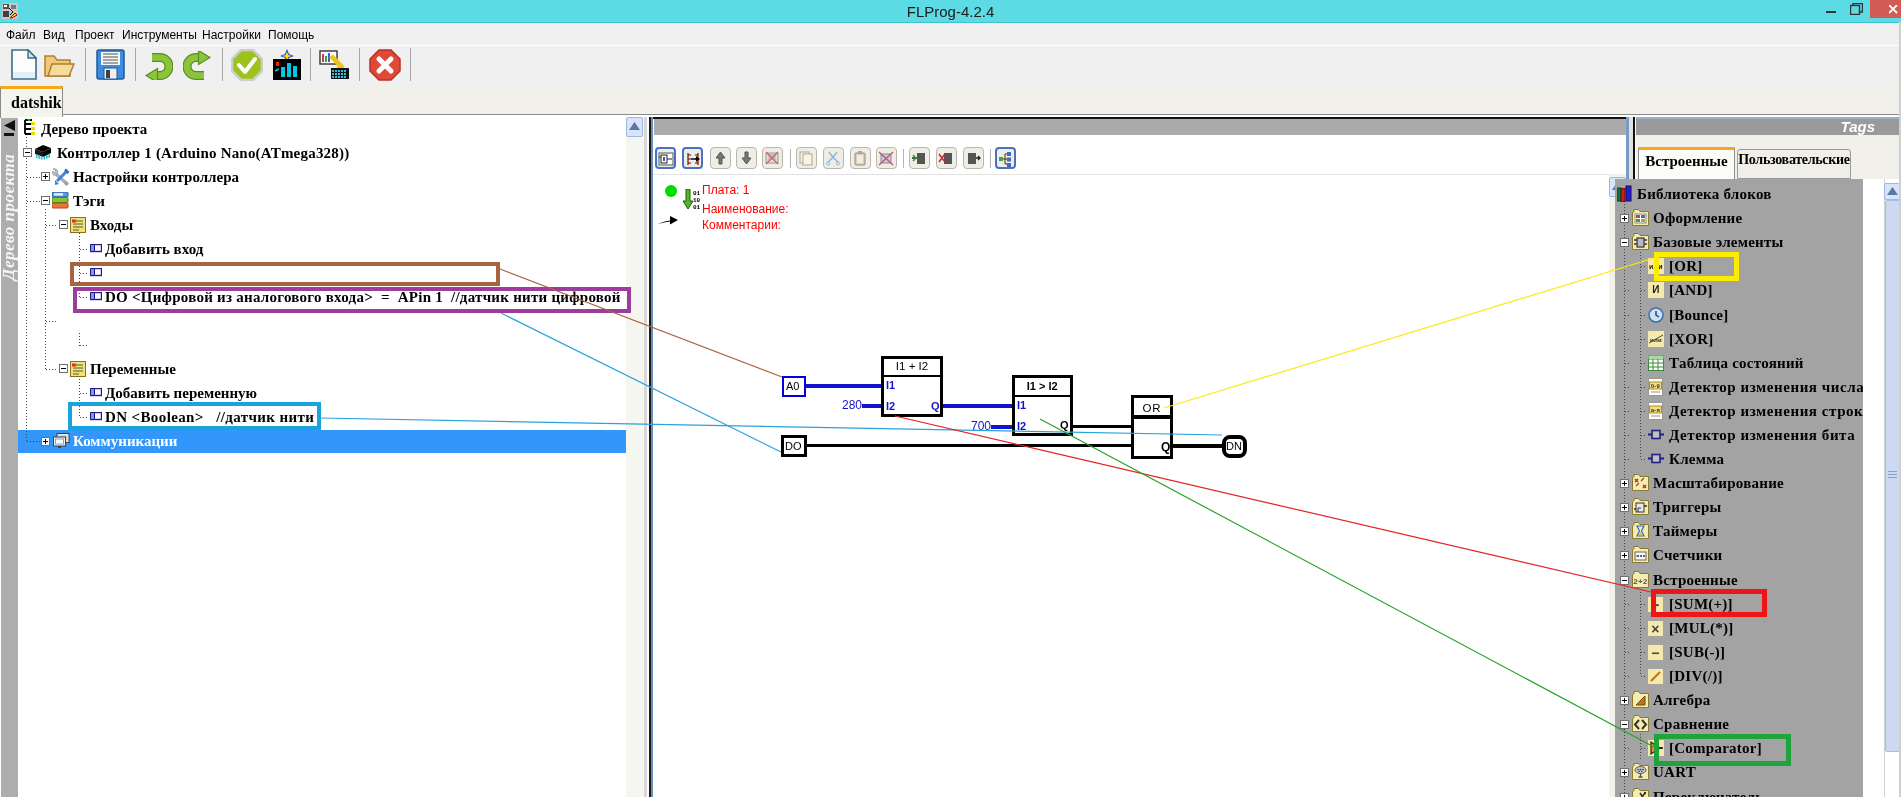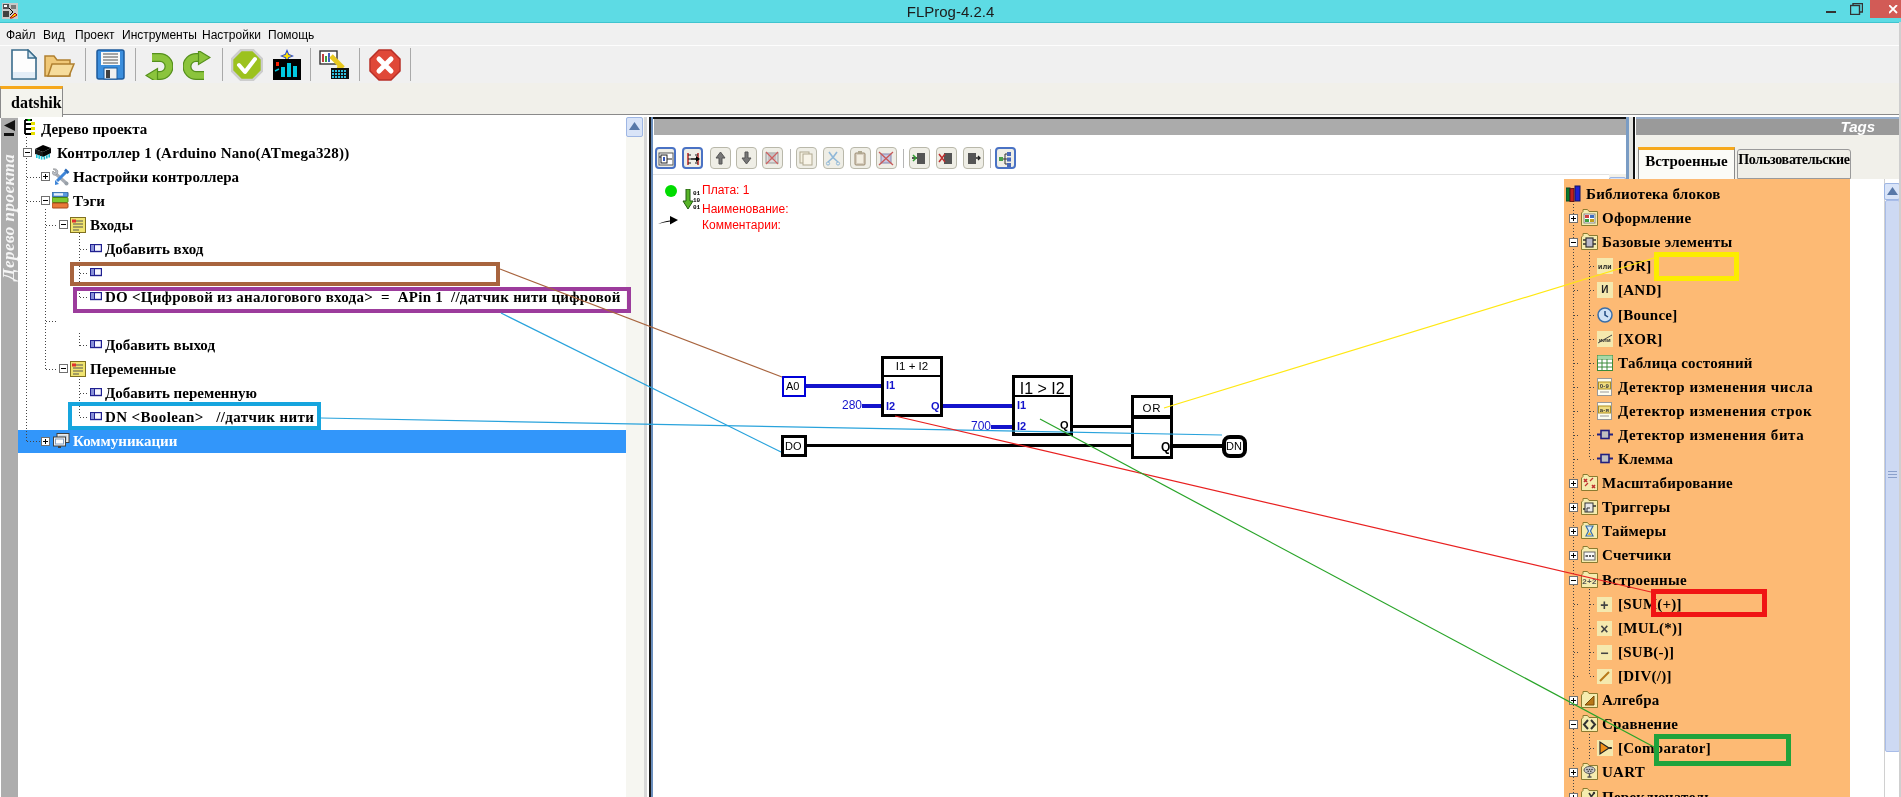--- a/index.html
+++ b/index.html
@@ -38,21 +38,21 @@
 #splitB{left:1628.5px;top:117px;width:4px;height:680px;background:#e2e2de;}
 #splitC{left:1632.5px;top:117px;width:2.5px;height:680px;background:#101010;}
 #rpanel{left:1636px;top:117px;width:265px;height:680px;background:#fff;border-top:2px solid #97aecc;box-sizing:border-box;}
 #tagsbar{left:1636px;top:119px;width:265px;height:16px;background:#9a9a9a;}
 #tagsbar span{position:absolute;right:26px;top:-1px;color:#fff;font-style:italic;font-weight:bold;font-size:15px;}
 #rtabzone{left:1636px;top:135px;width:265px;height:44px;background:#f1f0ea;}
 #rtab1{left:1638px;top:147px;width:97px;height:32px;background:#fbfbf7;border:1px solid #8a8a8a;border-bottom:none;border-top:3px solid #f6a81c;z-index:2;box-sizing:border-box;}
 #rtab2{left:1737px;top:149px;width:114px;height:30px;background:#efeee7;border:1px solid #9a9a9a;border-radius:3px 3px 0 0;box-sizing:border-box;}
 .rtabtext{position:absolute;width:100%;text-align:center;top:3px;font-size:15px;}
 #rtab2 .rtabtext{top:2px;font-size:14px;letter-spacing:-0.3px;}
-#rtree{left:1564px;top:179px;width:286px;height:618px;background:#fdba74;overflow:hidden;}
+#rtree{left:1615px;top:179px;width:248px;height:618px;background:#a3a3a3;overflow:hidden;}
 .rrow{position:absolute;height:24px;line-height:24px;font-size:15px;white-space:nowrap;letter-spacing:0.25px;}
 #rscroll{left:1884px;top:179px;width:17px;height:618px;background:#fff;border-left:1px solid #d0d0d0;}
 #rthumb{left:1885px;top:200px;width:15px;height:552px;background:#cdd9f3;border:1px solid #a8bce8;border-radius:2px;box-sizing:border-box;}
 #rgrip{left:1888px;top:471px;width:9px;height:9px;background:linear-gradient(#8aa0cc 1px,transparent 1px);background-size:9px 3px;}
 .hlbox{position:absolute;box-sizing:border-box;}
 .pmbox{position:absolute;width:9px;height:9px;background:#fff;border:1px solid #707070;box-sizing:border-box;z-index:3;}
 .pmbox .h{position:absolute;left:1px;top:3px;width:5px;height:1px;background:#000;}
 .pmbox .v{position:absolute;left:3px;top:1px;width:1px;height:5px;background:#000;}
 .dotv{position:absolute;width:1px;background-image:linear-gradient(#444 1px,transparent 1px);background-size:1px 3px;}
 .doth{position:absolute;height:1px;background-image:linear-gradient(90deg,#444 1px,transparent 1px);background-size:3px 1px;}
@@ -283,27 +283,20 @@
 <rect x="0.5" y="0.5" width="4" height="7" fill="#8890d8" stroke="#202090" stroke-width="1"></rect>
 </svg>
     </div>
 <div class="trow serif" style="left:0;top:168px;width:608px">
       <svg class="icon" style="left:72px;top:7px" width="12" height="9">
 <rect x="0.5" y="0.5" width="11" height="7" fill="#f8f8ff" stroke="#202090" stroke-width="1.4"></rect>
 <rect x="0.5" y="0.5" width="4" height="7" fill="#8890d8" stroke="#202090" stroke-width="1"></rect>
 </svg>
       <span style="position:absolute;left:87px;color:#000;letter-spacing:0.25px;">DO &lt;Цифровой из аналогового входа&gt;&nbsp; =&nbsp; APin 1&nbsp; //датчик нити цифровой</span>
     </div>
-<div class="trow serif" style="left:0;top:216px;width:608px">
-      <svg class="icon" style="left:72px;top:7px" width="12" height="9">
-<rect x="0.5" y="0.5" width="11" height="7" fill="#f8f8ff" stroke="#202090" stroke-width="1.4"></rect>
-<rect x="0.5" y="0.5" width="4" height="7" fill="#8890d8" stroke="#202090" stroke-width="1"></rect>
-</svg>
-      <span style="position:absolute;left:87px;color:#000;">Добавить выход</span>
-    </div>
 <div class="trow serif" style="left:0;top:240px;width:608px">
       <div class="pmbox" style="left:41px;top:7px">
         <i class="h"></i>
       </div>
       <svg class="icon" style="left:52px;top:4px" width="16" height="16">
 <rect x="0.5" y="0.5" width="15" height="15" fill="#f0e470" stroke="#807020"></rect>
 <path d="M3 4 H13 M3 7 H13 M3 10 H13 M3 13 H9" stroke="#555" stroke-width="1"></path>
 <rect x="2" y="2.5" width="4" height="3" fill="#e03030"></rect>
 </svg>
       <span style="position:absolute;left:72px;color:#000;">Переменные</span>
@@ -465,21 +458,21 @@
 <div class="blab" style="left:842px;top:398px;color:#1414cc;font-weight:normal;font-size:12px">280</div>
 <div class="blab" style="left:971px;top:419px;color:#1414cc;font-weight:normal;font-size:12px">700</div>
 <div class="blk" style="left:881px;top:355.5px;width:62px;height:61px;border-width:3.5px"></div>
 <div class="abs" style="left:881px;top:374.5px;width:62px;height:2.5px;background:#000;z-index:3"></div>
 <div class="blab" style="left:881px;top:360px;width:62px;text-align:center;font-weight:normal;font-size:11.5px;z-index:3">I1 + I2</div>
 <div class="blab" style="left:886px;top:379px;color:#1414cc;z-index:3">I1</div>
 <div class="blab" style="left:886px;top:400px;color:#1414cc;z-index:3">I2</div>
 <div class="blab" style="left:931px;top:400px;color:#1414cc;z-index:3">Q</div>
 <div class="blk" style="left:1011.5px;top:375px;width:61.5px;height:61px;border-width:3.5px"></div>
 <div class="abs" style="left:1011.5px;top:394.5px;width:61.5px;height:2.5px;background:#000;z-index:3"></div>
-<div class="blab" style="left:1011.5px;top:380px;width:61.5px;text-align:center;font-weight:normal;font-size:16px;z-index:3">I1 &gt; I2</div>
+<div class="blab" style="left:1011.5px;top:380px;width:61.5px;text-align:center;font-weight:bold;font-size:11px;z-index:3">I1 &gt; I2</div>
 <div class="blab" style="left:1017px;top:399px;color:#1414cc;z-index:3">I1</div>
 <div class="blab" style="left:1017px;top:420px;color:#1414cc;z-index:3">I2</div>
 <div class="blab" style="left:1060px;top:419px;z-index:3">Q</div>
 <div class="blk" style="left:1131px;top:395px;width:42px;height:63.5px;border-width:3.5px"></div>
 <div class="abs" style="left:1131px;top:415.4px;width:42px;height:3.5px;background:#000;z-index:3"></div>
 <div class="blab" style="left:1131px;top:402px;width:42px;text-align:center;font-weight:normal;font-size:11.5px;letter-spacing:1px;z-index:3">OR</div>
 <div class="blab" style="left:1161px;top:439.5px;font-size:12px;z-index:3">Q</div>
 <div class="blk" style="left:781px;top:435px;width:26px;height:22px;border-width:3px"></div>
 <div class="blab" style="left:785px;top:440px;font-weight:normal;font-size:11px;z-index:3">DO</div>
 <div class="blk" style="left:1222px;top:435px;width:24.5px;height:22.5px;border-width:4px;border-radius:8px"></div>

